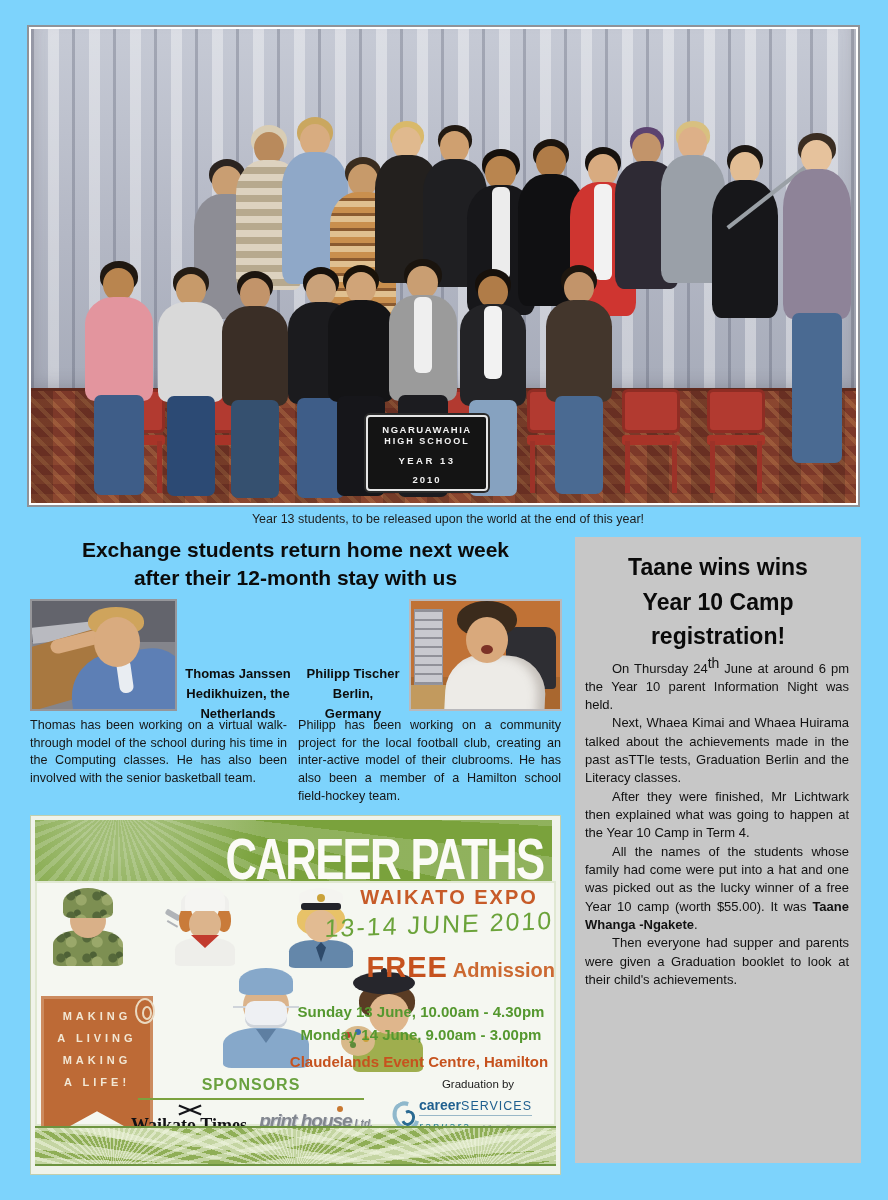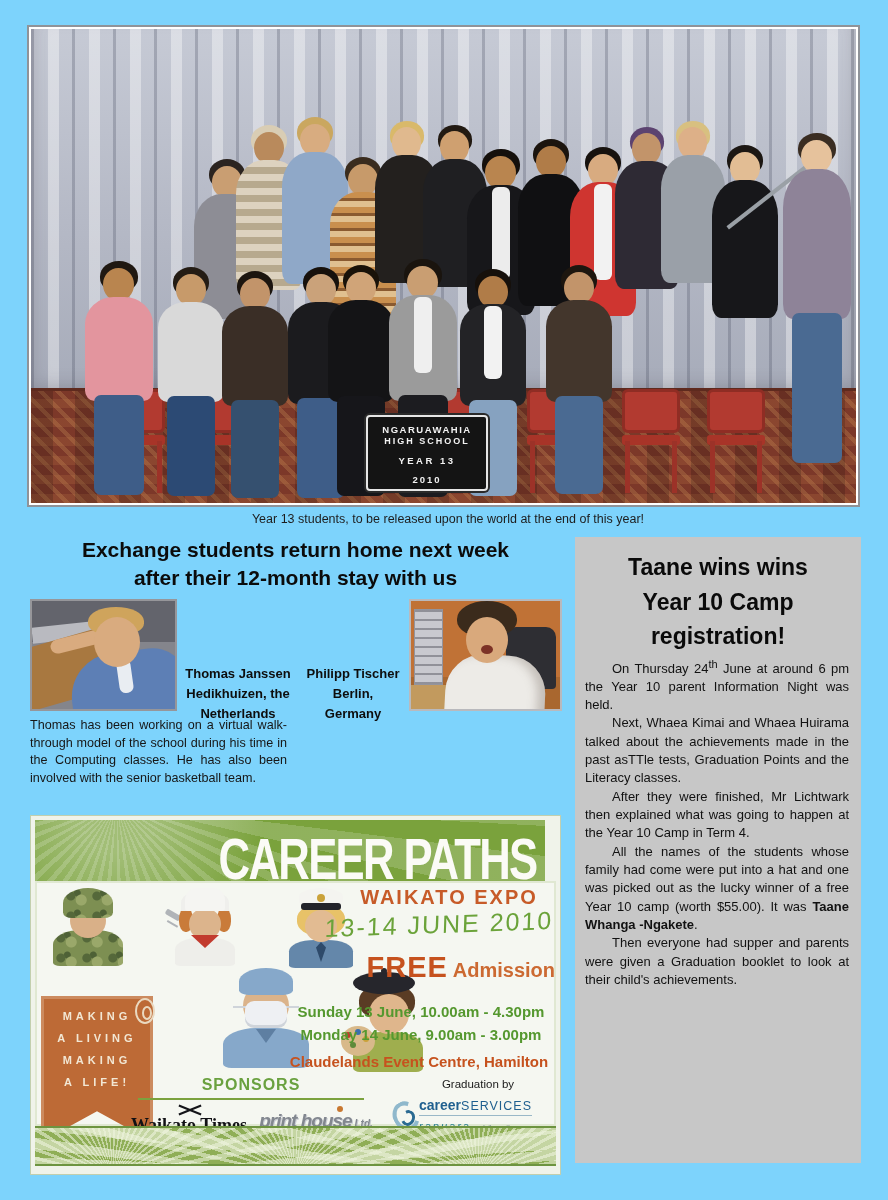--- a/index.html
+++ b/index.html
@@ -62,21 +62,21 @@
   .sname{position:absolute;top:664px;font-weight:bold;font-size:13px;text-align:center;line-height:1.55;color:#0d0d0d;}
   #name1{left:180px;width:116px;}
   #name2{left:300px;width:106px;}
   .scol{position:absolute;top:717px;font-size:12.6px;line-height:1.4;text-align:justify;color:#161616;}
   #pcol1{left:30px;width:257px;}
   #pcol2{left:298px;width:263px;}
 
   
   .poster{position:absolute;left:30px;top:815px;width:531px;height:360px;background:#f0f3ea;
           border:1px solid #c2cfae;box-sizing:border-box;overflow:hidden;}
-  .poster-band-top{position:absolute;left:4px;right:15px;top:4px;height:66px;background-color:#7aa23c;
+  .poster-band-top{position:absolute;left:4px;right:8px;top:4px;height:66px;background-color:#7aa23c;
     background-image:
       radial-gradient(circle at 16% -10%, rgba(255,255,255,.30) 0 9%, rgba(255,255,255,0) 34%),
       repeating-conic-gradient(from 100deg at 16% -25%, rgba(255,255,255,.17) 0 3deg, rgba(255,255,255,0) 3deg 7deg);}
   .poster-title{position:absolute;right:8px;top:5px;color:#fbfbf6;font-weight:bold;font-size:52px;
     letter-spacing:-2px;transform:scale(.84,1.12);transform-origin:top right;white-space:nowrap;}
   .poster-body{position:absolute;left:4px;right:4px;top:65px;bottom:48px;background:#f5f7f1;border:2px solid #e0e8d2;}
   .p-expo{position:absolute;left:312px;top:70px;width:212px;text-align:center;color:#c75b28;
           font-weight:bold;font-size:20px;letter-spacing:2px;white-space:nowrap;}
   .p-dates{position:absolute;left:288px;top:94px;width:240px;text-align:center;color:#6ba33a;
            font-size:25px;font-weight:500;letter-spacing:2px;transform:rotate(-2deg) skewX(-4deg);white-space:nowrap;}
@@ -172,21 +172,21 @@
   .art-d2{left:14px;top:3px;width:6px;height:6px;background:#3a6fae;border-radius:50%;}
   .art-d3{left:22px;top:10px;width:6px;height:6px;background:#caa23a;border-radius:50%;}
   .art-d4{left:9px;top:16px;width:6px;height:6px;background:#5e8a3a;border-radius:50%;}
 
   
   .sidebar{position:absolute;left:575px;top:537px;width:286px;height:626px;background:#c7c7c7;
            box-sizing:border-box;overflow:hidden;}
   .sb-title{padding-top:13px;text-align:center;font-weight:bold;font-size:23px;line-height:1.5;color:#0a0a0a;}
   .sb-body{padding:6px 12px 0 10px;font-size:13px;line-height:1.41;text-align:justify;color:#121212;}
   .sb-body p{margin:0;text-indent:27px;}
-  .sb-body sup{font-size:11px;line-height:0;}
+  .sb-body sup{font-size:14px;line-height:0;}
 </style>
 </head>
 <body>
 
 <div class="page">
 
   <div class="photo-frame">
     <div class="photo-canvas">
       <div class="curtain"></div>
       <div class="floor"></div>
@@ -396,20 +396,21 @@
     <div class="p-pc"></div>
     <div class="p-chair"></div>
     <div class="p-desk"></div>
     <div class="p-body"></div>
     <div class="p-hair"></div>
     <div class="p-head"></div>
     <div class="p-mouth"></div>
   </div>
 
   <div class="scol" id="pcol1">Thomas has been working on a virtual walk-through model of the school during his time in the Computing classes. He has also been involved with the senior basketball team.</div>
+  <div class="scol" id="pcol2">Philipp has been working on a community project for the local football club, creating an inter-active model of their clubrooms. He has also been a member of a Hamilton school field-hockey team.</div>
 
   <div class="poster">
     <div class="poster-band-top">
       <div class="poster-title">CAREER PATHS</div>
     </div>
     <div class="poster-body"></div>
 
     <div class="pfig" style="left:22px;top:72px;width:70px;height:78px;">
       <div class="sol-body camo"></div>
         <div class="sol-face"></div>
@@ -506,20 +507,20 @@
   </div>
 
   <div class="sidebar">
     <div class="sb-title">
       <div>Taane wins wins</div>
       <div>Year 10 Camp</div>
       <div>registration!</div>
     </div>
     <div class="sb-body">
       <p><span>On Thursday 24</span><sup>th</sup><span> June at around 6 pm the Year 10 parent Information Night was held.</span></p>
-      <p>Next, Whaea Kimai and Whaea Huirama talked about the achievements made in the past asTTle tests, Graduation Points and the Literacy classes.</p>
+      <p>Next, Whaea Kimai and Whaea Huirama talked about the achievements made in the past asTTle tests, Graduation Berlin and the Literacy classes.</p>
       <p>After they were finished, Mr Lichtwark then explained what was going to happen at the Year 10 Camp in Term 4.</p>
       <p><span>All the names of the students whose family had come were put into a hat and one was picked out as the lucky winner of a free Year 10 camp (worth $55.00).  It was </span><b>Taane Whanga -Ngakete</b><span>.</span></p>
       <p>Then everyone had supper and parents were given a Graduation booklet to look at their child's achievements.</p>
     </div>
   </div>
 
 </div>
 
 </body></html>

